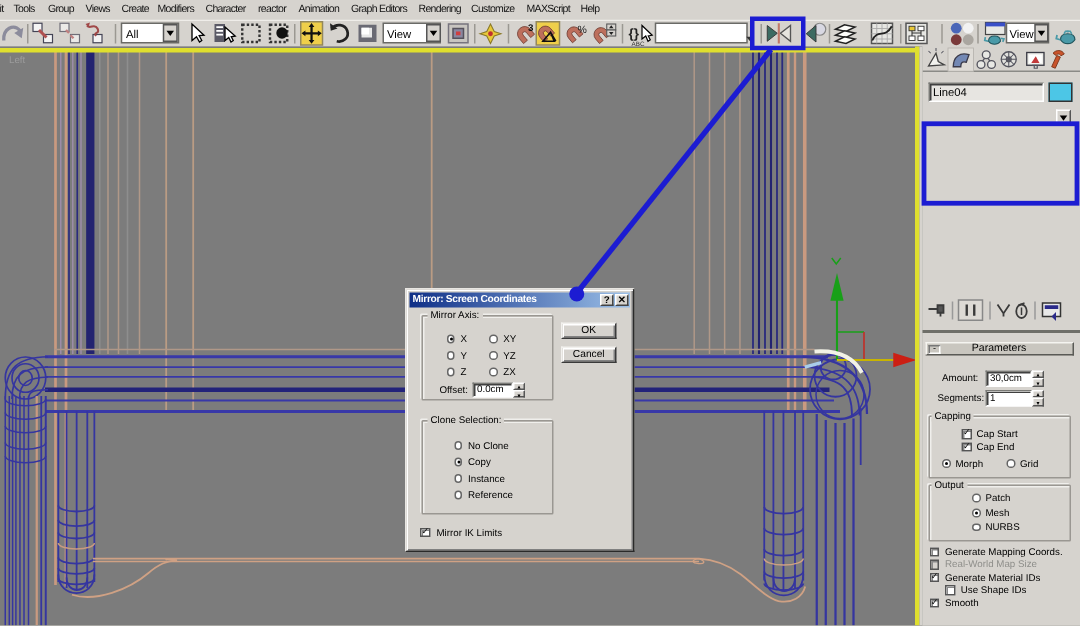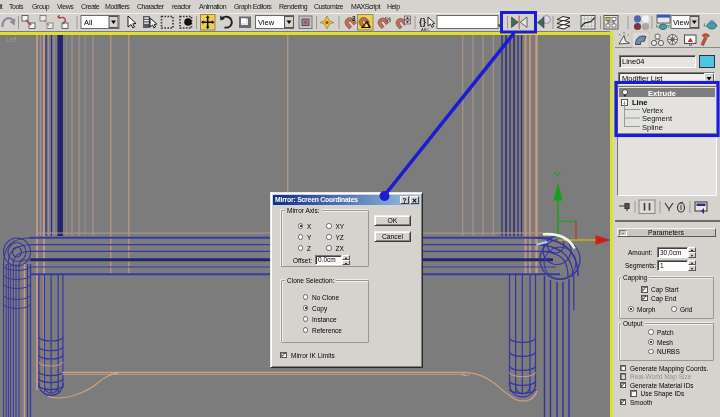--- a/index.html
+++ b/index.html
@@ -335,41 +335,23 @@
 <rect x="69.5" y="4" width="11.5" height="8.5" fill="#f0f0ec" stroke="#3a3a44"></rect>
 <rect x="71" y="5.5" width="8.5" height="5.5" fill="#fff" stroke="none"></rect>
 <path d="M72.5,11 L75.5,6.5 L78,11 Z" fill="#c23a3a" stroke="none"></path>
 <path d="M73,12.5 h5 M74.5,12.5 v2 h2 v-2" stroke-width="0.8"></path>
 <path d="M87,4.5 c2,-2.5 6,-2.5 7.5,0.5 l-2.2,1.2 c-0.8,-1.5 -2.5,-1.5 -3.2,-0.2 Z" fill="#c9542c" stroke="#7a3318" stroke-width="0.6"></path>
 <path d="M89.5,6 l2.4,1 -3.4,7.5 -2.4,-1 Z" fill="#c9542c" stroke="#7a3318" stroke-width="0.6"></path>
 </g>
 </svg>
 <div class="sunken abs" style="left:4px;top:24px;width:77px;height:13px;background:#e7e5e1;font-size:7.5px;line-height:11px;padding-left:2px">Line04</div>
 <div class="abs" style="left:84px;top:24px;width:16px;height:13px;background:#4cc6e6;border:1px solid #333"></div>
-<div class="sunken abs" style="left:3px;top:41px;width:97px;height:13px;background:#f0efec;font-size:7.5px;line-height:11px;padding-left:3px">Modifier List</div>
 <div class="abs" style="left:89px;top:42px;width:10px;height:11px;background:#d6d3ce;border:1px solid;border-color:#fff #555 #555 #fff"><svg width="8" height="9">
         <path d="M1.5,3 L6.5,3 L4,6.5 Z" fill="#000"></path>
       </svg></div>
-<div class="abs" style="left:2px;top:55px;width:100px;height:110px;background:#e3e2de;border:1px solid;border-color:#76766f #fdfdfb #fdfdfb #76766f">
-  <div class="abs" style="left:1px;top:1px;right:1px;height:8.5px;background:#7e7e7e"></div>
-  <svg class="abs" style="left:3px;top:1.5px" width="8" height="8">
-        <circle cx="4" cy="3.2" r="2.6" fill="#f4f4e8" stroke="#222" stroke-width="0.7"></circle>
-        <rect x="2.9" y="5.6" width="2.2" height="1.8" fill="#222"></rect>
-      </svg>
-  <div class="abs" style="left:30px;top:1.5px;font-weight:bold;color:#fff;font-size:7.5px">Extrude</div>
-  <div class="abs" style="left:3px;top:11.5px;width:7px;height:7px;background:#fff;border:1px solid #555;font-size:7px;line-height:5px;text-align:center">-</div>
-  <div class="abs" style="left:14px;top:11px;font-weight:bold;font-size:7.5px">Line</div>
-  <svg class="abs" style="left:6px;top:14px" width="30" height="46" stroke="#9a9a94" fill="none">
-        <path d="M0.5,0 L0.5,26 M0.5,8.5 L16,8.5 M0.5,17 L16,17 M0.5,25.5 L16,25.5"></path>
-      </svg>
-  <div class="abs" style="left:24px;top:18.5px;font-size:7.5px;color:#1a1a1a">Vertex</div>
-  <div class="abs" style="left:24px;top:27px;font-size:7.5px;color:#1a1a1a">Segment</div>
-  <div class="abs" style="left:24px;top:35.5px;font-size:7.5px;color:#1a1a1a">Spline</div>
-  <div class="abs" style="left:0;top:45.5px;width:100%;height:1px;background:#8f8f89"></div>
-</div>
 <svg class="abs" style="left:0;top:167px" width="105" height="18" viewBox="0 0 105 18" fill="none" stroke="#3a3a3a">
 <g stroke-width="1.2">
         <path d="M4,8 L10,8 M10,5.5 L14,5.5 L14,10.5 L10,10.5 Z" fill="#555"></path>
         <line x1="12" y1="10.5" x2="12" y2="13"></line>
       </g>
 <line x1="20" y1="3" x2="20" y2="15" stroke="#999"></line>
 <rect x="24" y="2" width="16" height="13.5" stroke="#888" fill="#dddad5"></rect>
 <path d="M29.5,5 L29.5,12.5 M34.5,5 L34.5,12.5" stroke-width="1.6"></path>
 <line x1="45" y1="3" x2="45" y2="15" stroke="#999"></line>
 <path d="M50,5 L54,11 L58,5 M54,11 L54,13" stroke-width="1.2"></path>

